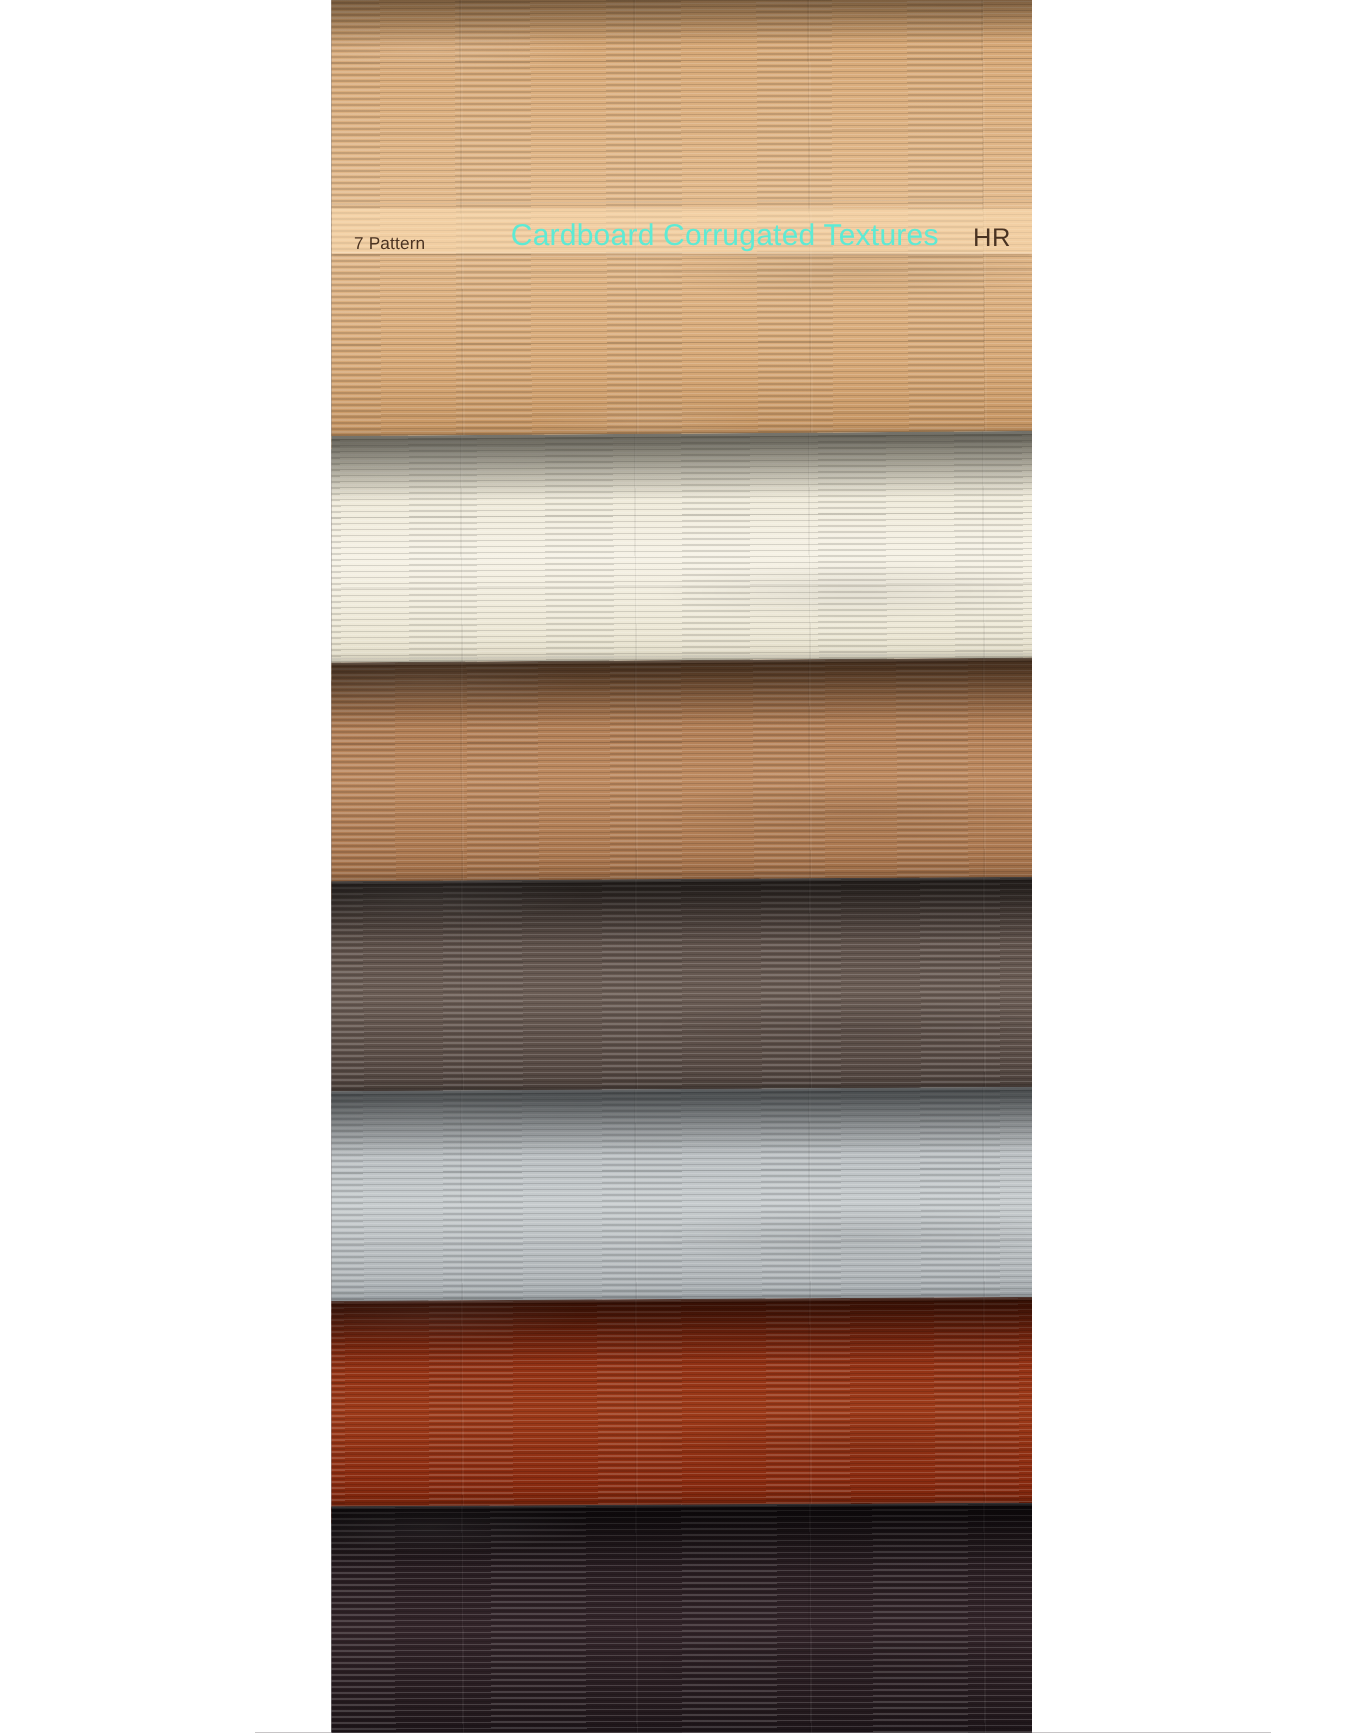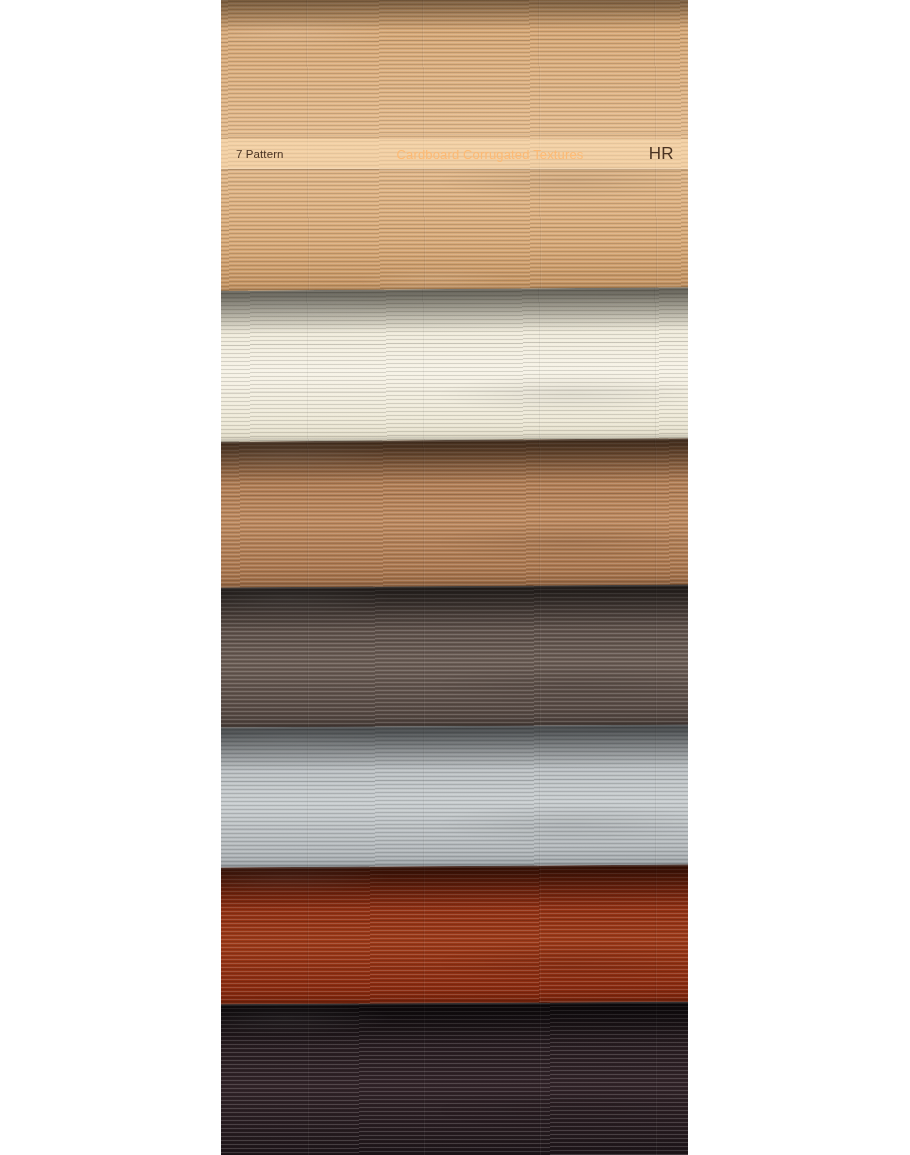--- a/index.html
+++ b/index.html
@@ -97,37 +97,37 @@
   }
 
   
   #banner{
     position:absolute;
     left:0; width:467px;
     top:139px; height:30px;
     background:rgba(255,226,184,.52);
     box-shadow:0 1px 2px rgba(0,0,0,.18), 0 -1px 0 rgba(255,255,255,.18) inset;
     display:flex;
-    align-items:center;
+    align-items:flex-end;
     z-index:40;
   }
   #banner .slot{ display:flex; align-items:center; }
   #banner .left{ padding-left:15px; width:130px; }
   #banner .center{ flex:1; justify-content:center; }
   #banner .right{ width:60px; justify-content:flex-end; padding-right:14px; }
 
   .count-text{
     font-size:11.5px;
     color:#4a3322;
     letter-spacing:.1px;
     white-space:nowrap;
   }
   .title-text{
-    font-size:13px;
-    color:#fdba74;
+    font-size:20px;
+    color:#5eead4;
     letter-spacing:.15px;
     white-space:nowrap;
   }
   .badge-text{
     font-size:17px;
     color:#4a3322;
     letter-spacing:.4px;
     white-space:nowrap;
   }
 </style>

